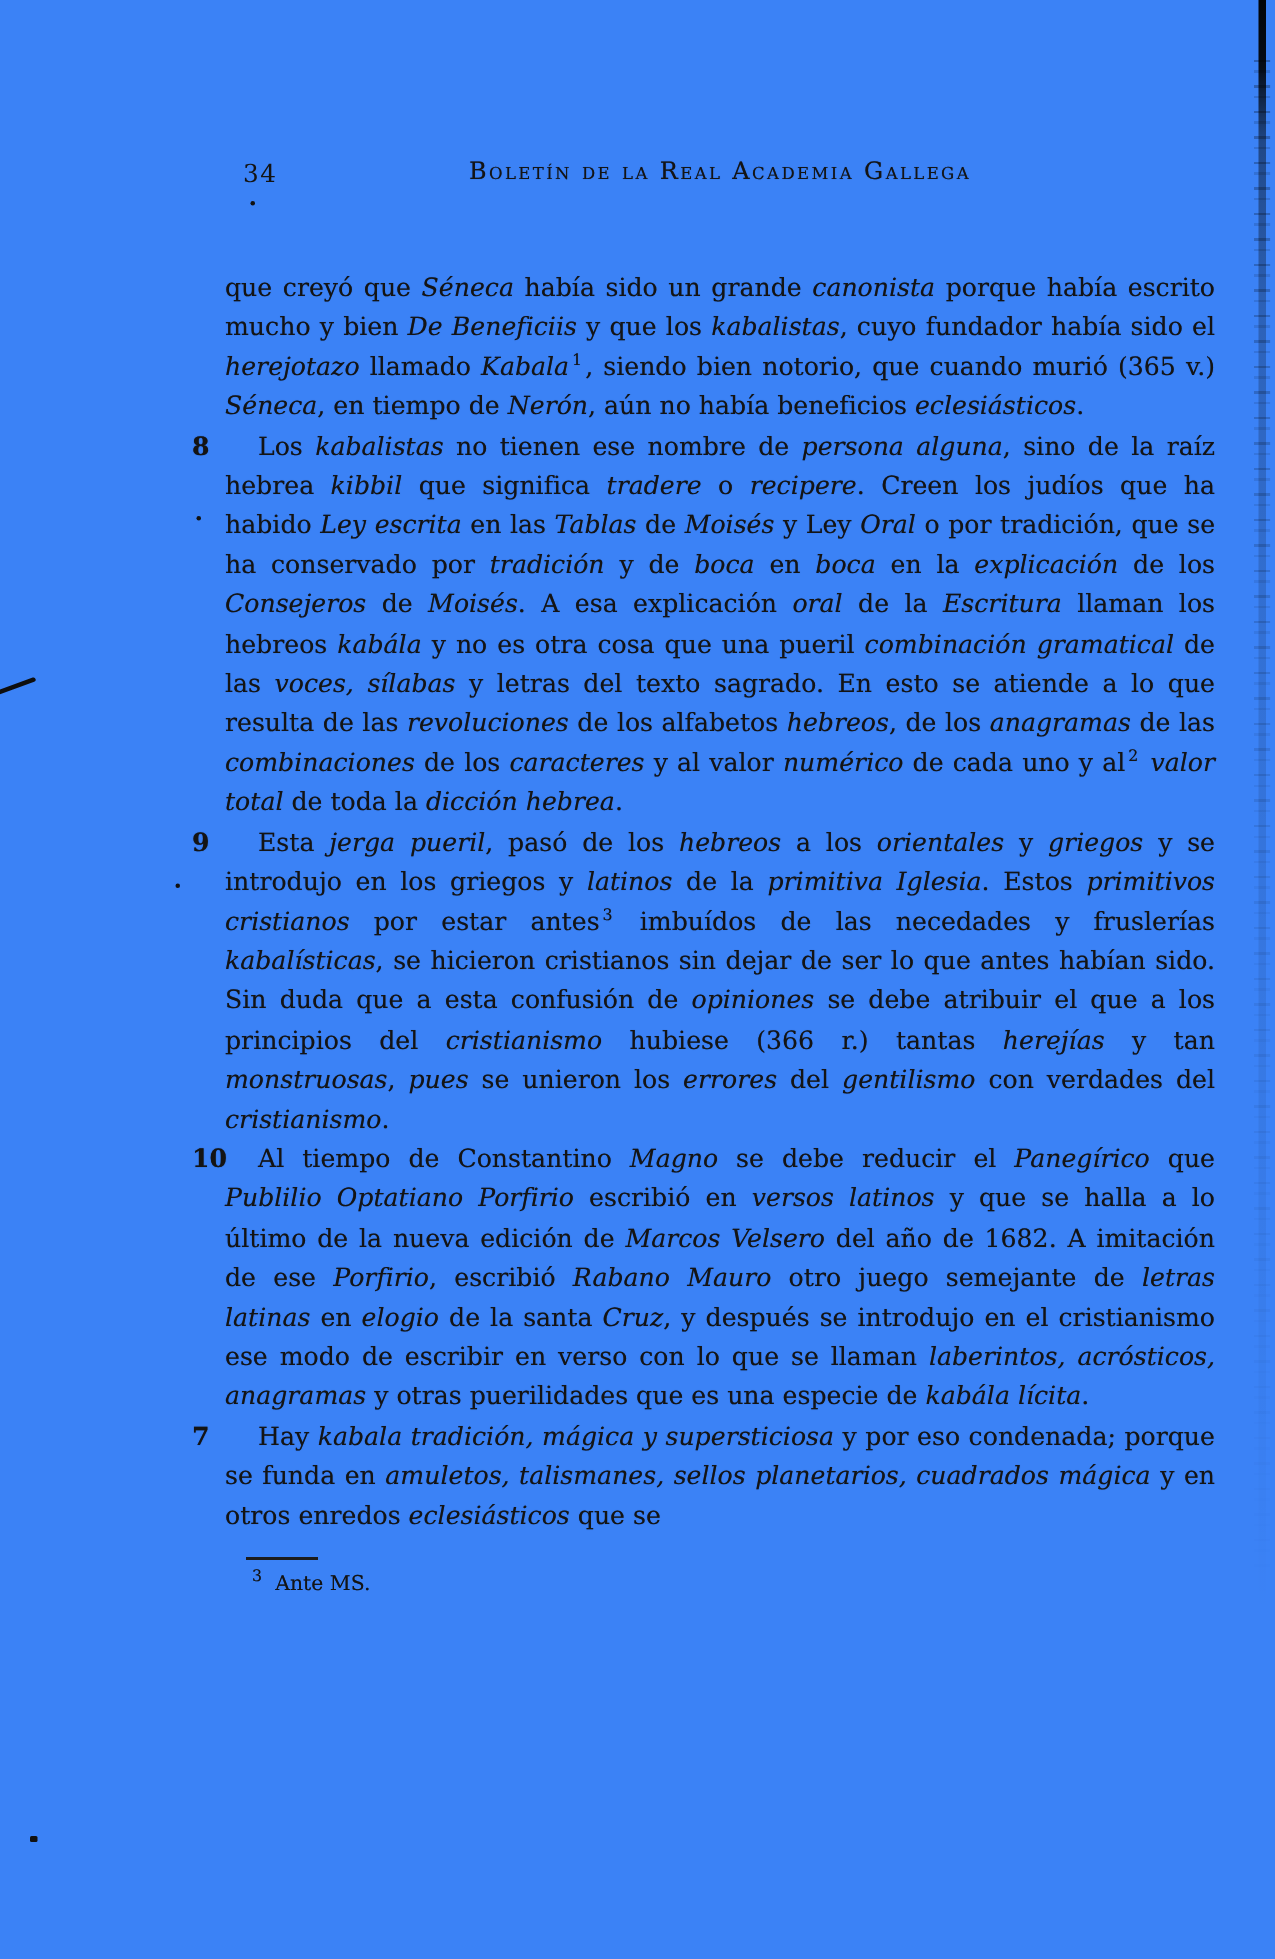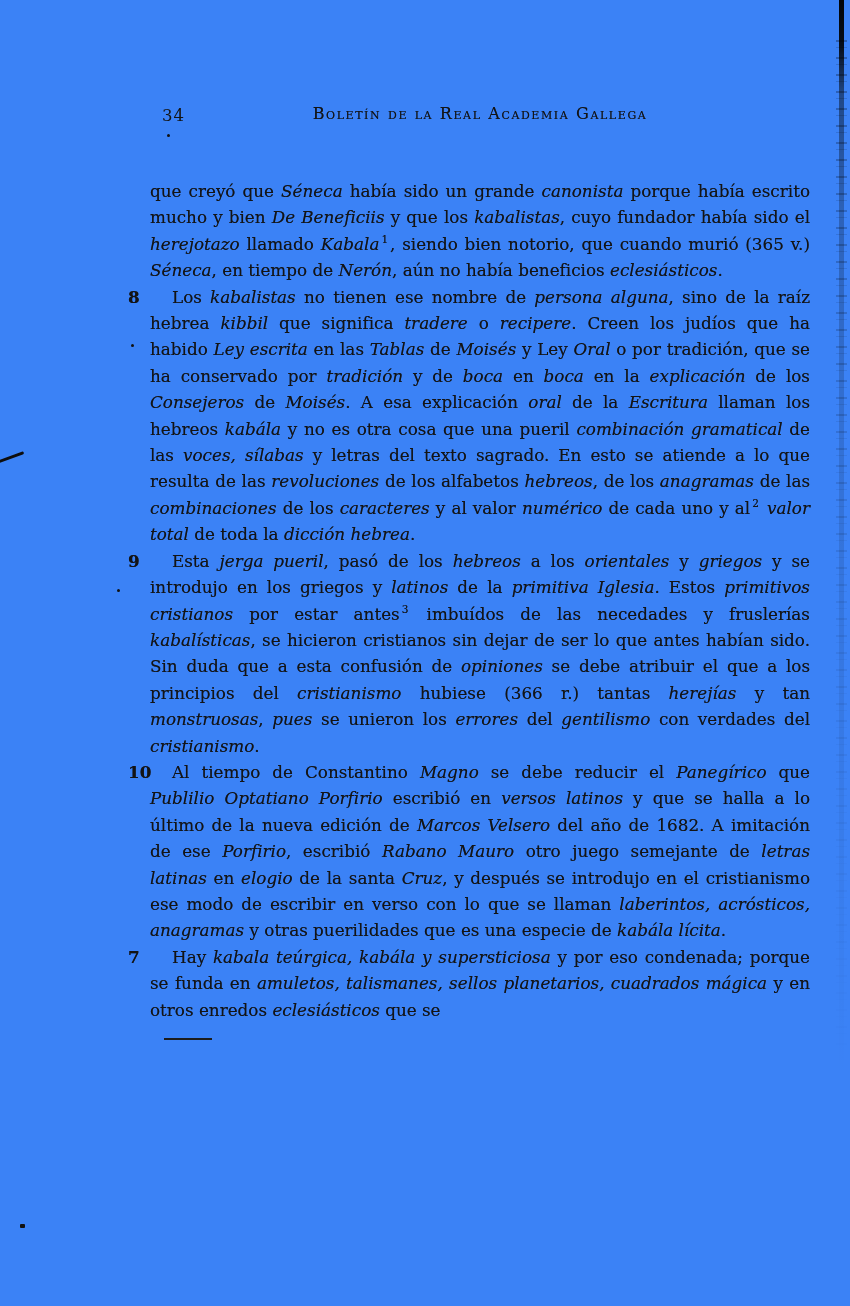--- a/index.html
+++ b/index.html
@@ -72,25 +72,26 @@
     <span class="pagenum">34</span>
     <div class="title">Boletín de la Real Academia Gallega</div>
   </div>
 
   <div class="textblock">
     <div id="paras">
         <p class="para"><span>que creyó que </span><span class="it">Séneca</span><span> había sido un grande </span><span class="it">canonista</span><span> porque había escrito mucho y bien </span><span class="it">De Beneficiis</span><span> y que los </span><span class="it">kabalistas</span><span>, cuyo fundador había sido el </span><span class="it">herejotazo</span><span> llamado </span><span class="it">Kabala</span><sup class="fnmark">1</sup><span>, siendo bien notorio, que cuando murió (365 v.) </span><span class="it">Séneca</span><span>, en tiempo de </span><span class="it">Nerón</span><span>, aún no había beneficios </span><span class="it">eclesiásticos</span><span>.</span></p>
         <p class="para"><span class="num">8</span><span>Los </span><span class="it">kabalistas</span><span> no tienen ese nombre de </span><span class="it">persona alguna</span><span>, sino de la raíz hebrea </span><span class="it">kibbil</span><span> que significa </span><span class="it">tradere</span><span> o </span><span class="it">recipere</span><span>. Creen los judíos que ha habido </span><span class="it">Ley escrita</span><span> en las </span><span class="it">Tablas</span><span> de </span><span class="it">Moisés</span><span> y Ley </span><span class="it">Oral</span><span> o por tradición, que se ha conservado por </span><span class="it">tradición</span><span> y de </span><span class="it">boca</span><span> en </span><span class="it">boca</span><span> en la </span><span class="it">explicación</span><span> de los </span><span class="it">Consejeros</span><span> de </span><span class="it">Moisés</span><span>. A esa explicación </span><span class="it">oral</span><span> de la </span><span class="it">Escritura</span><span> llaman los hebreos </span><span class="it">kabála</span><span> y no es otra cosa que una pueril </span><span class="it">combinación gramatical</span><span> de las </span><span class="it">voces, sílabas</span><span> y letras del texto sagrado. En esto se atiende a lo que resulta de las </span><span class="it">revoluciones</span><span> de los alfabetos </span><span class="it">hebreos</span><span>, de los </span><span class="it">anagramas</span><span> de las </span><span class="it">combinaciones</span><span> de los </span><span class="it">caracteres</span><span> y al valor </span><span class="it">numérico</span><span> de cada uno y al</span><sup class="fnmark">2</sup><span> </span><span class="it">valor total</span><span> de toda la </span><span class="it">dicción hebrea</span><span>.</span></p>
         <p class="para"><span class="num">9</span><span>Esta </span><span class="it">jerga pueril</span><span>, pasó de los </span><span class="it">hebreos</span><span> a los </span><span class="it">orientales</span><span> y </span><span class="it">griegos</span><span> y se introdujo en los griegos y </span><span class="it">latinos</span><span> de la </span><span class="it">primitiva Iglesia</span><span>. Estos </span><span class="it">primitivos cristianos</span><span> por estar antes</span><sup class="fnmark">3</sup><span> imbuídos de las necedades y fruslerías </span><span class="it">kabalísticas</span><span>, se hicieron cristianos sin dejar de ser lo que antes habían sido. Sin duda que a esta confusión de </span><span class="it">opiniones</span><span> se debe atribuir el que a los principios del </span><span class="it">cristianismo</span><span> hubiese (366 r.) tantas </span><span class="it">herejías</span><span> y tan </span><span class="it">monstruosas</span><span>, </span><span class="it">pues</span><span> se unieron los </span><span class="it">errores</span><span> del </span><span class="it">gentilismo</span><span> con verdades del </span><span class="it">cristianismo</span><span>.</span></p>
         <p class="para"><span class="num">10</span><span>Al tiempo de Constantino </span><span class="it">Magno</span><span> se debe reducir el </span><span class="it">Panegírico</span><span> que </span><span class="it">Publilio Optatiano Porfirio</span><span> escribió en </span><span class="it">versos latinos</span><span> y que se halla a lo último de la nueva edición de </span><span class="it">Marcos Velsero</span><span> del año de 1682. A imitación de ese </span><span class="it">Porfirio</span><span>, escribió </span><span class="it">Rabano Mauro</span><span> otro juego semejante de </span><span class="it">letras latinas</span><span> en </span><span class="it">elogio</span><span> de la santa </span><span class="it">Cruz</span><span>, y después se introdujo en el cristianismo ese modo de escribir en verso con lo que se llaman </span><span class="it">laberintos, acrósticos, anagramas</span><span> y otras puerilidades que es una especie de </span><span class="it">kabála lícita</span><span>.</span></p>
-        <p class="para"><span class="num">7</span><span>Hay </span><span class="it">kabala teúrgica, kabála y supersticiosa</span><span> y por eso condenada; porque se funda en </span><span class="it">amuletos, talismanes, sellos planetarios, cuadrados mágica</span><span> y en otros enredos </span><span class="it">eclesiásticos</span><span> que se</span></p>
+        <p class="para"><span class="num">7</span><span>Hay </span><span class="it">kabala tradición, mágica y supersticiosa</span><span> y por eso condenada; porque se funda en </span><span class="it">amuletos, talismanes, sellos planetarios, cuadrados mágica</span><span> y en otros enredos </span><span class="it">eclesiásticos</span><span> que se</span></p>
       </div>
     <div class="footnotes">
       <div class="fnrule"></div>
       <div id="foots">
+          <p class="foot"><sup class="fnmark">3</sup> <span>Ante MS.</span></p>
         </div>
     </div>
   </div>
 
   <div class="edge-noise-core"></div>
   <div class="edge-noise-speckle"></div>
   <div class="pen-mark"></div>
   <div class="speck s1"></div>
   <div class="speck s2"></div>
   <div class="speck s3"></div>

